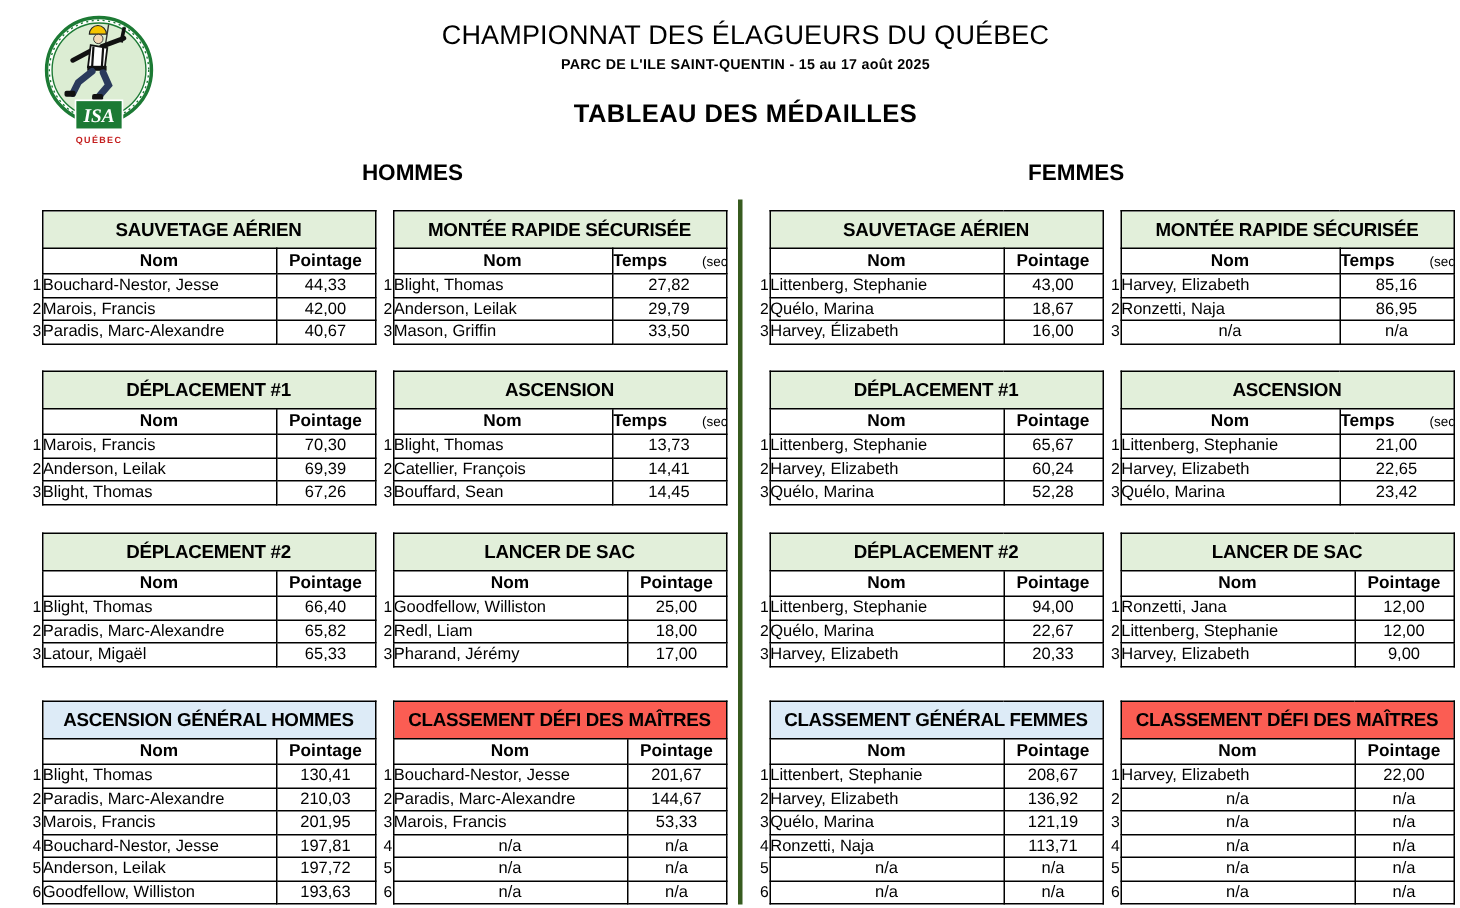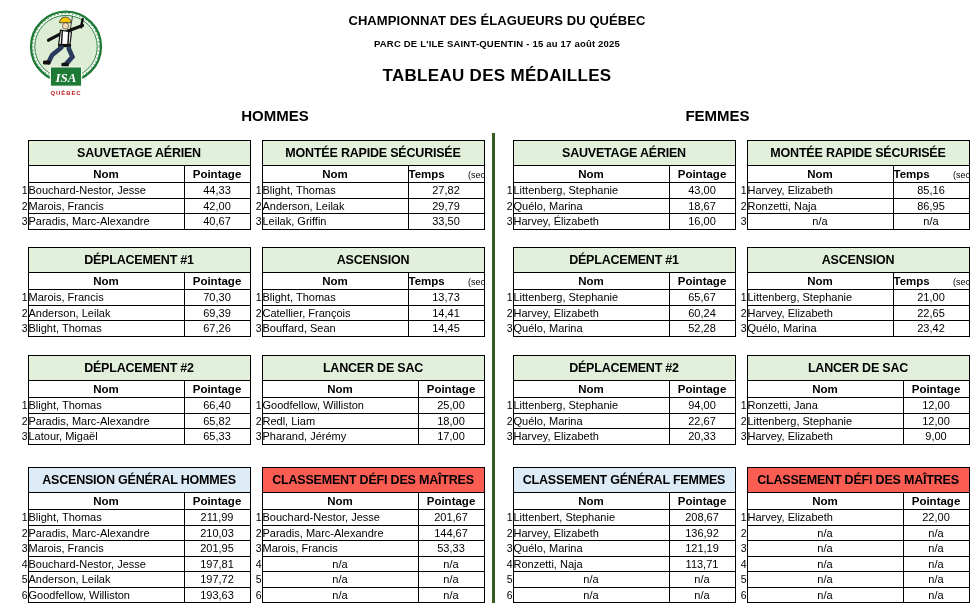--- a/index.html
+++ b/index.html
@@ -5,21 +5,21 @@
   :root{
     --title-green:#E2EFDA; --title-blue:#DDEBF7; --title-red:#FB5D53;
     --divider-green:#375B1F; --logo-green:#1C7A34; --logo-light-green:#DCEDD3;
     --logo-red:#C41E1E; --border-black:#000000;
   }
   html,body{margin:0;padding:0;background:#fff;}
   .page{position:relative;width:973px;height:605px;background:#fff;overflow:hidden;
         font-family:"Liberation Sans",sans-serif;color:#000;}
   .logo{position:absolute;left:20px;top:8px;width:92px;height:92px;}
   .page-title{position:absolute;left:21px;top:13px;width:952px;text-align:center;
-        font-size:13px;font-weight:bold;letter-spacing:.1px;}
+        font-size:18px;font-weight:normal;letter-spacing:.1px;}
   .subtitle{position:absolute;left:21px;top:38px;width:952px;text-align:center;
         font-size:9.5px;font-weight:bold;letter-spacing:.2px;}
   .board-title{position:absolute;left:21px;top:66px;width:952px;text-align:center;
         font-size:17px;font-weight:bold;letter-spacing:.3px;}
   .group-label{position:absolute;top:107px;font-size:15px;font-weight:bold;text-align:center;}
   .gl-h{left:0;width:460px;padding-left:45px;}
   .gl-f{left:490px;width:455px;}
   .divider{position:absolute;left:492px;top:133px;width:3px;height:470px;
         background:var(--divider-green);}
   .block{position:absolute;}
@@ -133,21 +133,21 @@
             <td class="b nm">Blight, Thomas</td>
             <td class="b vl">27,82</td>
           </tr>
           <tr>
             <td class="rank">2</td>
             <td class="b nm">Anderson, Leilak</td>
             <td class="b vl">29,79</td>
           </tr>
           <tr>
             <td class="rank">3</td>
-            <td class="b nm">Leilak, Griffin</td>
+            <td class="b nm">Mason, Griffin</td>
             <td class="b vl">33,50</td>
           </tr>
         </tbody>
       </table>
     </div>
   <div class="block" style="left:12px;top:247px">
       <table class="tbl">
         <colgroup>
           <col style="width: 16px;">
           <col style="width: 156px;">
@@ -299,21 +299,21 @@
             <td class="ttl blue" colspan="2">ASCENSION GÉNÉRAL HOMMES</td>
           </tr>
           <tr>
             <td class="rank"></td>
             <td class="b hd">Nom</td>
             <td class="b hd">Pointage</td>
           </tr>
           <tr>
             <td class="rank">1</td>
             <td class="b nm">Blight, Thomas</td>
-            <td class="b vl">211,99</td>
+            <td class="b vl">130,41</td>
           </tr>
           <tr>
             <td class="rank">2</td>
             <td class="b nm">Paradis, Marc-Alexandre</td>
             <td class="b vl">210,03</td>
           </tr>
           <tr>
             <td class="rank">3</td>
             <td class="b nm">Marois, Francis</td>
             <td class="b vl">201,95</td>

